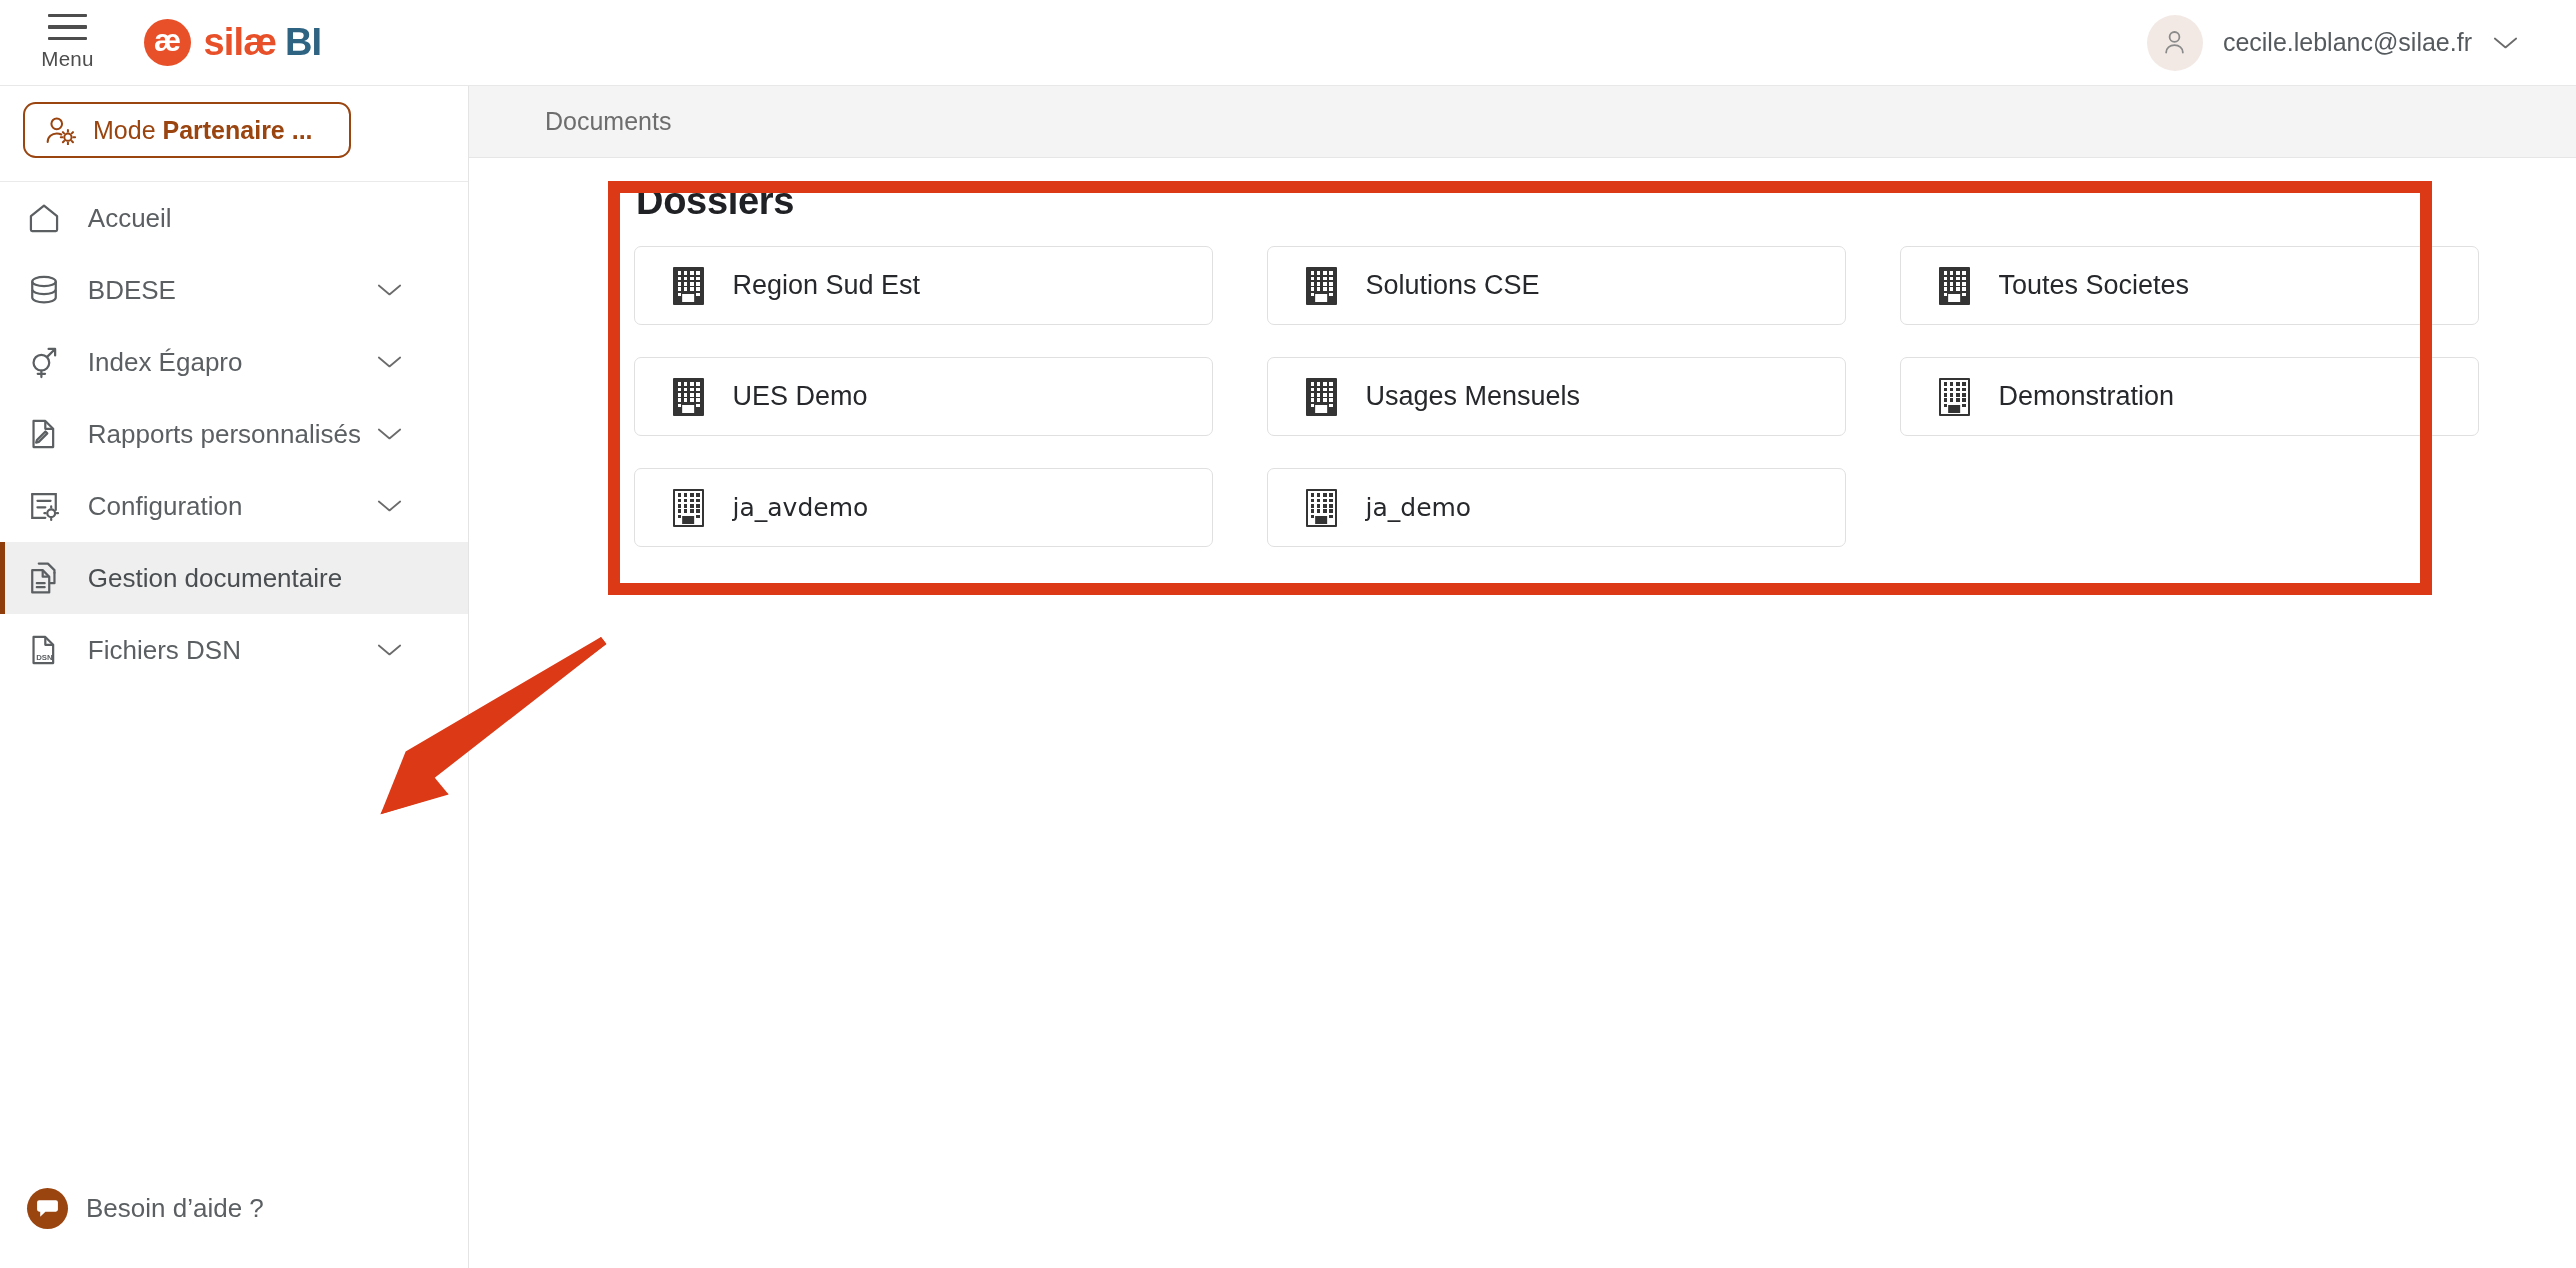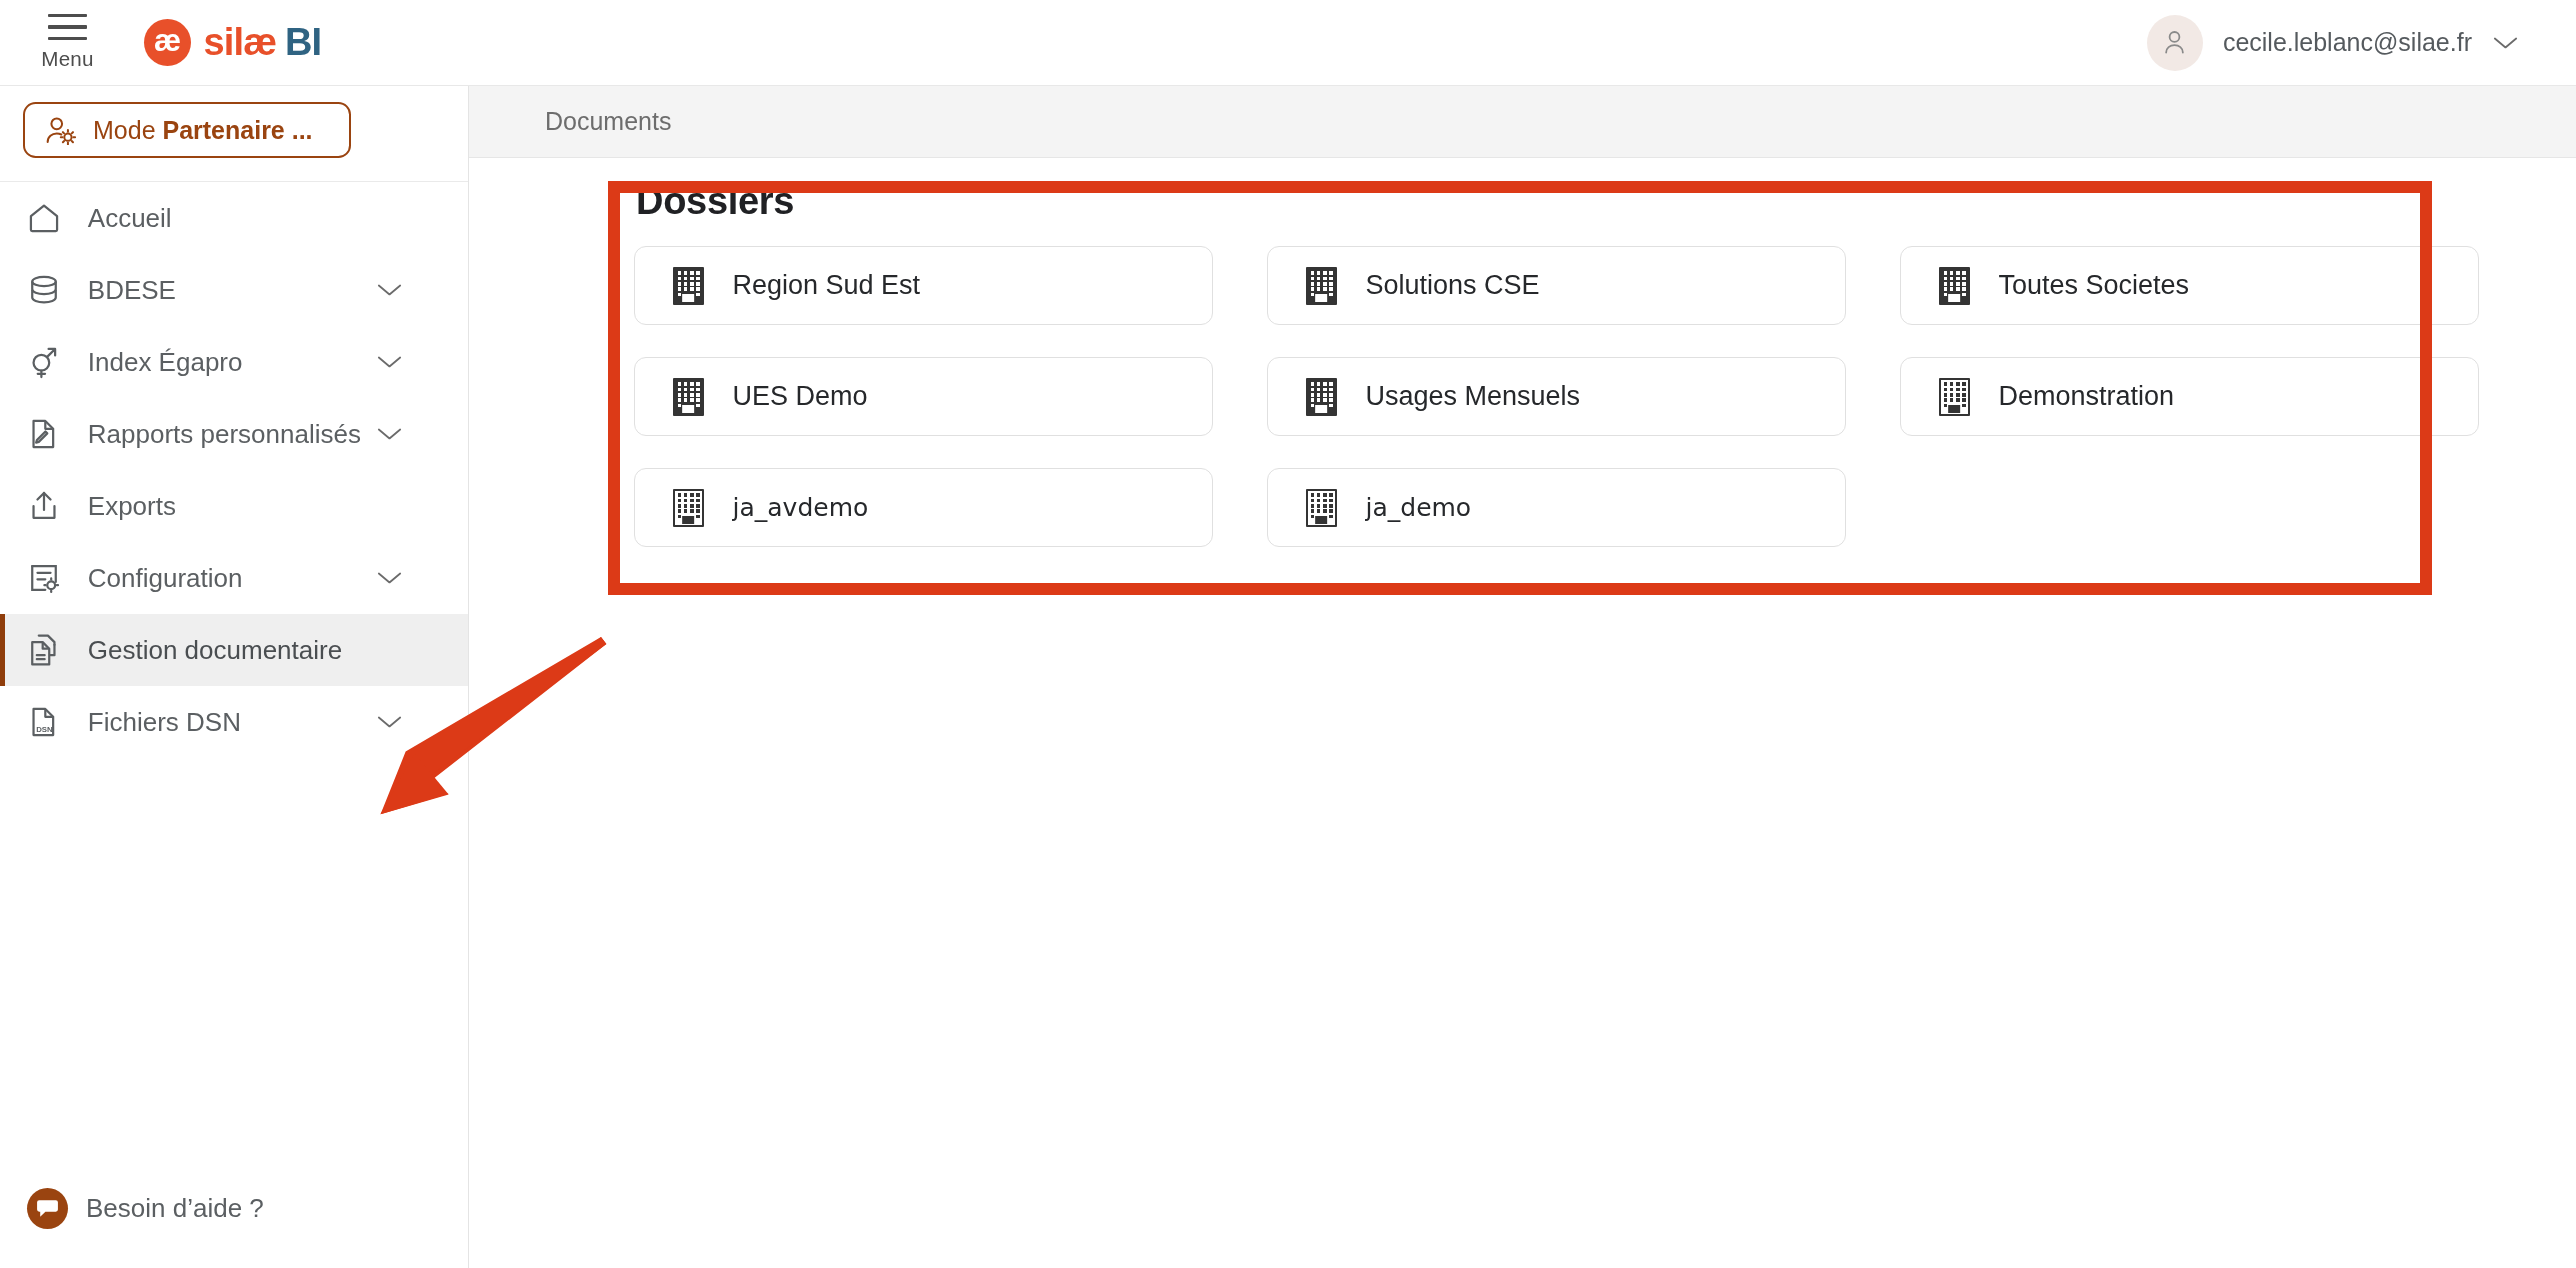--- a/index.html
+++ b/index.html
@@ -122,21 +122,21 @@
   }
 
   #folder-grid {
     display: grid;
     grid-template-columns: repeat(3, 579px);
     gap: 0 54px;
     margin-left: 25px;
   }
   .folder-card {
     height: 79px; margin-bottom: 32px;
-    border: 0.9px solid #e0e0e0; border-radius: 12px;
+    border: 0.9px solid #e0e0e0; border-radius: 7px;
     background: #fff;
     display: flex; align-items: center; padding-left: 38px; gap: 29px;
     cursor: pointer;
   }
   .folder-card.empty { border: none; background: transparent; cursor: default; }
   .folder-label { font-size: 27px; color: #26282b; }
   .folder-label.alt { font-family: "DejaVu Sans", sans-serif; font-size: 25px; }
 
   
   .bldg { width: 30.5px; height: 38px; position: relative; }
@@ -259,30 +259,20 @@
         <path d="M15.5 12.5 9 19l-2 .6.6-2 6.5-6.5Z" stroke-linejoin="round"></path>
       </svg>
     </span>
     <span class="nlabel">Rapports personnalisés</span>
     <svg class="nchev" width="27" height="16" viewBox="0 0 30 18" fill="none" stroke="#6b6b6b" stroke-width="2">
       <path d="M3 4 L15 14 L27 4" stroke-linecap="round" stroke-linejoin="round"></path>
     </svg>
   </div>
 
 
-  <div class="nav-item">
-    <span class="nicon">
-      <svg width="34" height="34" viewBox="0 0 26 26" fill="none" stroke="#5b5f62" stroke-width="1.7">
-        <path d="M13 3v13" stroke-linecap="round"></path>
-        <path d="M8 8 13 3l5 5" stroke-linecap="round" stroke-linejoin="round"></path>
-        <path d="M5 13v9h16v-9" stroke-linecap="round" stroke-linejoin="round"></path>
-      </svg>
-    </span>
-    <span class="nlabel">Exports</span>
-  </div>
 
   <div class="nav-item">
     <span class="nicon">
       <svg width="34" height="34" viewBox="0 0 26 26" fill="none" stroke="#5b5f62" stroke-width="1.7">
         <path d="M4 4h18v12" stroke-linecap="round"></path>
         <path d="M4 4v18h10" stroke-linecap="round"></path>
         <path d="M8 9h10M8 14h6" stroke-linecap="round"></path>
         <circle cx="18.5" cy="18.5" r="3"></circle>
         <path d="M18.5 14.2v-.9M18.5 23.7v-.9M22.8 18.5h.9M13.3 18.5h.9" stroke-linecap="round"></path>
       </svg>

